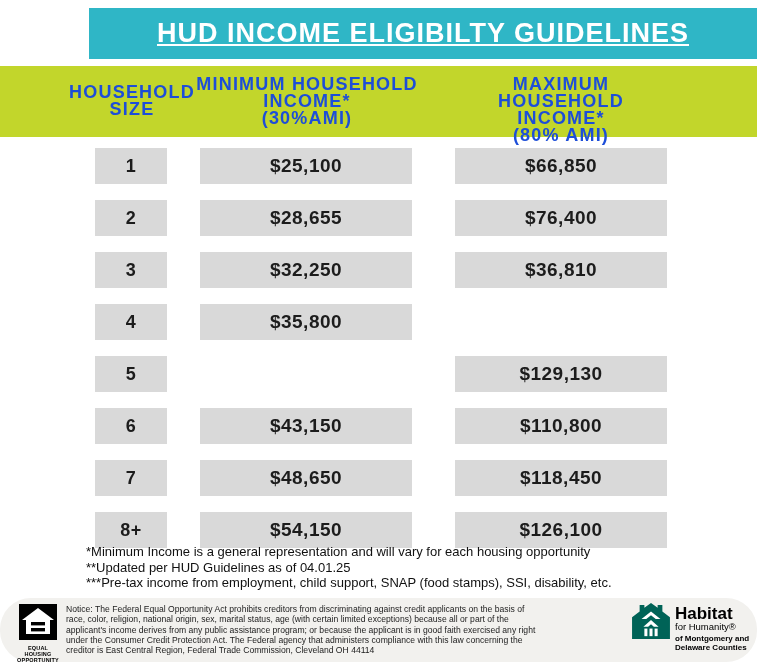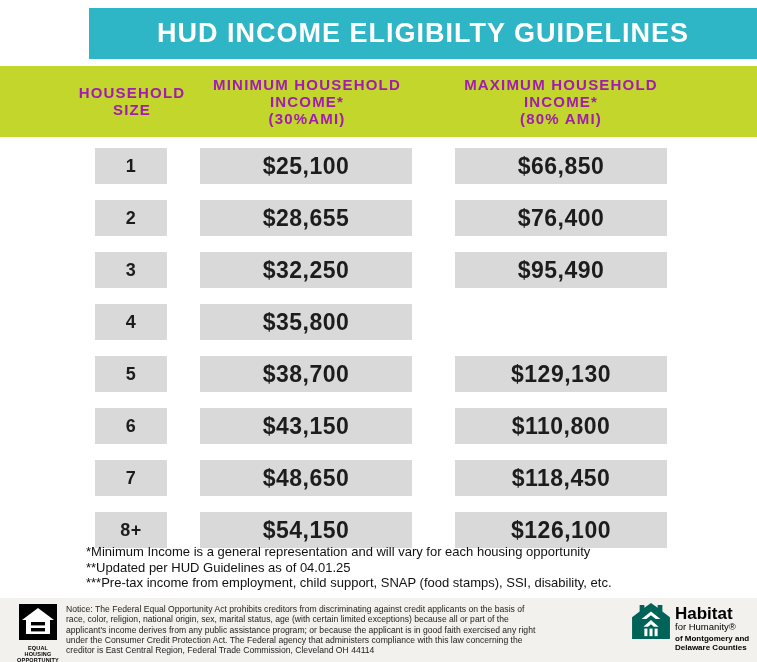--- a/index.html
+++ b/index.html
@@ -6,46 +6,46 @@
   body { background: #ffffff; font-family: "Liberation Sans", sans-serif; }
   .page { position: relative; width: 757px; height: 662px; background: #ffffff; overflow: hidden; }
   .pre { white-space: pre-line; }
 
   
   .title-bar {
     position: absolute; left: 89px; top: 8px; width: 668px; height: 51px;
     background: var(--cyan, #2fb6c6);
     display: flex; align-items: center; justify-content: center;
   }
-  .title-bar span { color: #ffffff; font-size: 27px; font-weight: bold; letter-spacing: 1px; }
+  .title-bar span { color: #ffffff; font-size: 27px; font-weight: bold; letter-spacing: 1px; text-decoration: underline; }
 
   
   .band { position: absolute; left: 0; top: 66px; width: 757px; height: 71px; background: var(--lime, #c2d62b); }
-  .colhead { position: absolute; text-align: center; font-weight: bold; color: #a21caf; font-size: 15px; line-height: 17px; letter-spacing: 1.2px; }
+  .colhead { position: absolute; text-align: center; font-weight: bold; color: #1d4ed8; font-size: 18px; line-height: 17px; letter-spacing: 1.2px; }
   .size-h { left: 58px; width: 148px; top: 18px; }
   .min-h  { left: 196px; width: 222px; top: 10px; }
   .max-h  { left: 448px; width: 226px; top: 10px; }
 
   
   .rows { position: absolute; left: 0; top: 148px; width: 757px; }
   .row { position: relative; height: 36px; margin-bottom: 16px; }
   .cell {
     position: absolute; top: 0; height: 36px; background: var(--row_gray, #d9d9d9);
     display: flex; align-items: center; justify-content: center;
-    font-weight: bold; color: #1c1c1c; font-size: 23px; letter-spacing: 0.5px;
+    font-weight: bold; color: #1c1c1c; font-size: 19px; letter-spacing: 0.5px;
   }
   .cell.size { left: 95px;  width: 72px;  font-size: 18px; }
   .cell.min  { left: 200px; width: 212px; }
   .cell.max  { left: 455px; width: 212px; }
 
   
   .footnotes { position: absolute; left: 86px; top: 544px; width: 620px; color: #111111; font-size: 13px; line-height: 15.5px; }
 
   
-  .footer { position: absolute; left: 0; top: 598px; width: 757px; height: 64px; background: #f2f1ee; }
+  .footer { position: absolute; left: 0; top: 598px; width: 757px; height: 64px; background: #f2f1ee; border-radius: 31px; }
   .eho { position: absolute; left: 17px; top: 6px; width: 42px; text-align: center; }
   .eho-label { font-size: 5.5px; font-weight: bold; color: #000000; line-height: 6px; letter-spacing: 0.2px; margin-top: 1px; }
   .notice { position: absolute; left: 66px; top: 6px; width: 560px; font-size: 8.6px; line-height: 10.3px; color: #222222; }
   .habitat { position: absolute; left: 632px; top: 5px; display: flex; gap: 5px; }
   .hab-text { padding-top: 2px; }
   .hab-name { font-size: 17px; font-weight: bold; color: #000000; line-height: 17px; }
   .hab-sub  { font-size: 9.5px; color: #000000; line-height: 10px; }
   .hab-aff  { font-size: 8px; font-weight: bold; color: #000000; line-height: 9px; margin-top: 2px; }
 </style>
 </head>
@@ -75,29 +75,28 @@
       <div class="cell max">$66,850</div>
     </div>
     <div class="row">
       <div class="cell size">2</div>
       <div class="cell min">$28,655</div>
       <div class="cell max">$76,400</div>
     </div>
     <div class="row">
       <div class="cell size">3</div>
       <div class="cell min">$32,250</div>
-      <div class="cell max">$95,490</div>
+      <div class="cell max">$36,810</div>
     </div>
     <div class="row">
       <div class="cell size">4</div>
       <div class="cell min">$35,800</div>
     </div>
     <div class="row">
       <div class="cell size">5</div>
-      <div class="cell min">$38,700</div>
       <div class="cell max">$129,130</div>
     </div>
     <div class="row">
       <div class="cell size">6</div>
       <div class="cell min">$43,150</div>
       <div class="cell max">$110,800</div>
     </div>
     <div class="row">
       <div class="cell size">7</div>
       <div class="cell min">$48,650</div>

